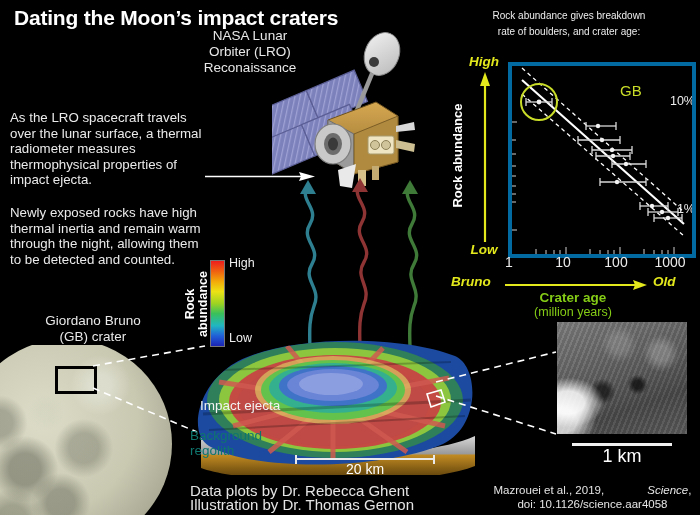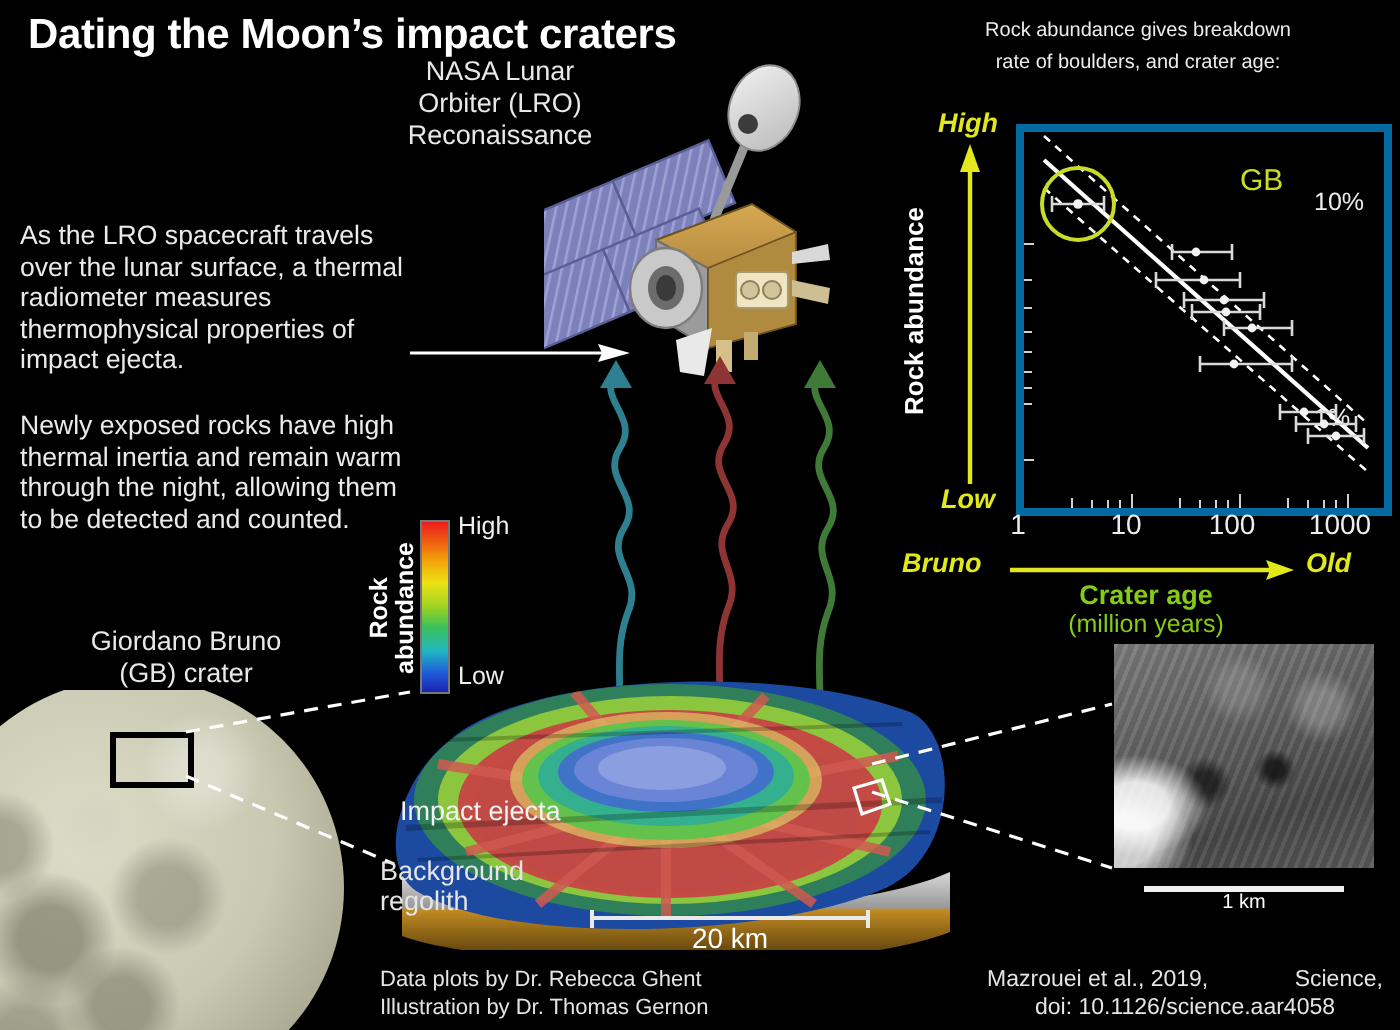--- a/index.html
+++ b/index.html
@@ -52,21 +52,21 @@
           radial-gradient(circle at 38% 38%, #dcdcc8 0%, #c9c9b2 52%, #a9a994 78%, #6d6d5c 96%, #3a3a32 100%);
   }
   #moon-box{position:absolute;left:55px;top:366px;width:36px;height:22px;
             border:3px solid #000;}
   #moon-label{position:absolute;left:8px;top:313px;width:170px;text-align:center;
               font-size:13.5px;line-height:16px;color:#e8e8e8;}
 
   
   #terrain{position:absolute;left:183px;top:330px;width:305px;height:145px;}
   #t-ejecta{position:absolute;left:200px;top:398px;font-size:13.5px;color:#f2f2f2;}
-  #t-regolith{position:absolute;left:190px;top:428px;font-size:13.5px;line-height:15px;color:#e5e5e5;}
+  #t-regolith{position:absolute;left:190px;top:428px;font-size:13.5px;line-height:15px;color:#0f766e;}
   #scale20{position:absolute;left:295px;top:455px;width:140px;height:24px;}
   #scale20 .bar{position:absolute;left:0;top:3px;width:140px;height:2px;background:#e9e9e9;}
   #scale20 .cap{position:absolute;top:0px;width:2px;height:9px;background:#e9e9e9;}
   #scale20 .txt{position:absolute;left:0;top:6px;width:140px;text-align:center;
                 font-size:14px;color:#fff;}
 
   
   #inset{position:absolute;left:557px;top:322px;width:130px;height:112px;
          background:
            radial-gradient(ellipse at 8% 72%, rgba(255,255,255,.85) 0 10%, rgba(0,0,0,0) 22%),
@@ -74,51 +74,51 @@
            radial-gradient(circle at 35% 62%, rgba(20,20,20,.75) 0 5%, rgba(0,0,0,0) 12%),
            radial-gradient(circle at 62% 56%, rgba(15,15,15,.80) 0 4%, rgba(0,0,0,0) 10%),
            radial-gradient(circle at 80% 28%, rgba(210,210,210,.30) 0 6%, rgba(0,0,0,0) 14%),
            radial-gradient(circle at 48% 20%, rgba(190,190,190,.25) 0 7%, rgba(0,0,0,0) 16%),
            repeating-linear-gradient(112deg, rgba(255,255,255,.055) 0 2px, rgba(0,0,0,.10) 2px 5px),
            linear-gradient(160deg,#7e7e7e 0%,#646464 40%,#4a4a4a 72%,#5c5c5c 100%);
          border:0;}
   #scale1{position:absolute;left:572px;top:441px;width:100px;height:24px;}
   #scale1 .bar{position:absolute;left:0;top:2px;width:100px;height:3px;background:#f0f0f0;}
   #scale1 .txt{position:absolute;left:0;top:5px;width:100px;text-align:center;
-               font-size:10px;color:#fff;}
+               font-size:18px;color:#fff;}
 
   
   #chart-head{position:absolute;left:443px;top:8px;width:252px;text-align:center;
               font-size:10px;line-height:15.5px;color:#ededed;}
   #chart{position:absolute;left:443px;top:46px;width:252px;height:250px;}
   #plotbox{position:absolute;left:65px;top:16px;width:180px;height:188px;
            border:4px solid #0369a1;overflow:hidden;}
   #ylab{position:absolute;left:4px;top:16px;width:20px;height:188px;}
   #ylab span{display:block;position:absolute;left:-80px;top:86px;width:180px;
      transform:rotate(-90deg);text-align:center;font-size:13px;font-weight:bold;color:#fff;}
   #y-high{position:absolute;left:14px;top:8px;width:54px;text-align:center;
           font-size:13.5px;font-style:italic;font-weight:bold;color:#e2e81c;}
   #y-low{position:absolute;left:14px;top:196px;width:54px;text-align:center;
          font-size:13.5px;font-style:italic;font-weight:bold;color:#e2e81c;}
-  .ytick{position:absolute;right:0;font-size:12.5px;color:#ededed;width:38px;}
+  .ytick{position:absolute;right:0;font-size:12.5px;color:#ededed;text-align:right;width:38px;}
   .xtick{position:absolute;top:208px;font-size:14px;color:#ededed;text-align:center;width:40px;}
   #x-young{position:absolute;left:8px;top:228px;font-size:13.5px;font-style:italic;
            font-weight:bold;color:#e2e81c;}
   #x-old{position:absolute;left:210px;top:228px;font-size:13.5px;font-style:italic;
          font-weight:bold;color:#e2e81c;}
   #xlab{position:absolute;left:30px;top:244px;width:200px;text-align:center;
         font-size:13.5px;font-weight:bold;line-height:15px;color:#84cc16;}
   #xlab .sub{font-weight:normal;font-size:12.5px;}
   #gb-lab{position:absolute;left:108px;top:16px;font-size:15px;color:#c8dc28;}
 
   
-  #cred-left{position:absolute;left:190px;top:484px;font-size:11px;line-height:13.5px;color:#e4e4e4;}
+  #cred-left{position:absolute;left:190px;top:484px;font-size:15px;line-height:13.5px;color:#e4e4e4;}
   #cred-right{position:absolute;left:490px;top:484px;width:205px;text-align:center;
               font-size:11.5px;line-height:13.5px;color:#e4e4e4;}
-  .it{margin-left:40px;}
+  .it{font-style:italic;margin-left:40px;}
   .dash{position:absolute;}
 </style>
 </head>
 <body>
 
 <div class="stage">
 
   <div id="title">Dating the Moon’s impact craters</div>
 
   <div id="sat-label">

